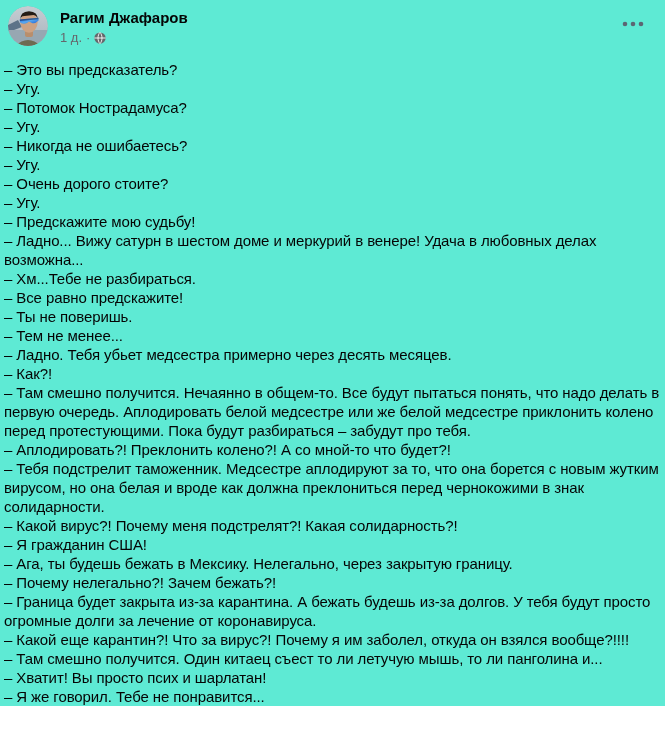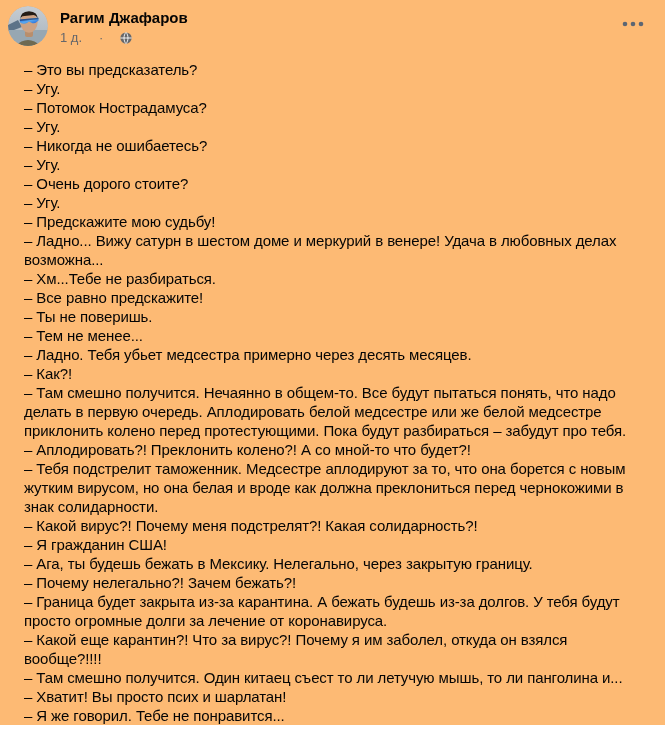--- a/index.html
+++ b/index.html
@@ -2,21 +2,21 @@
 <html><head>
 <meta charset="utf-8">
 <style>
   * { margin: 0; padding: 0; box-sizing: border-box; }
   html, body {
     background: #ffffff;
     font-family: "Liberation Sans", "DejaVu Sans", sans-serif;
   }
   body { width: 665px; height: 743px; overflow: hidden; }
 
-  .post { width: 665px; background: #fdba74; }
+  .post { width: 665px; background: #5eead4; }
 
   .post-header {
     display: flex;
     align-items: flex-start;
     padding: 6px 16px 0 8px;
     height: 46px;
   }
   .avatar {
     width: 40px; height: 40px;
     border-radius: 50%;
@@ -35,21 +35,21 @@
   .author-name {
     font-size: 15px;
     font-weight: 700;
     color: #050505;
     line-height: 20px;
     cursor: pointer;
   }
   .meta-row {
     display: flex;
     align-items: center;
-    gap: 17px;
+    gap: 4px;
     margin-top: 2px;
     font-size: 13px;
     color: #65676b;
     line-height: 16px;
   }
   .meta-row .timestamp { cursor: pointer; }
   .globe-icon { display: inline-flex; align-items: center; }
   .globe-icon svg { display: block; }
 
   .options-button {
@@ -57,21 +57,21 @@
     width: 32px; height: 32px;
     margin-top: 2px;
     border-radius: 50%;
     display: flex;
     align-items: center;
     justify-content: center;
     cursor: pointer;
   }
 
   .post-body {
-    padding: 0 24px;
+    padding: 0 4px;
     margin-top: 14px;
     font-size: 15px;
     line-height: 19px;
     color: #050505;
     letter-spacing: -0.1px;
   }
   .post-line { white-space: pre-wrap; }
 </style>
 </head>
 <body>

